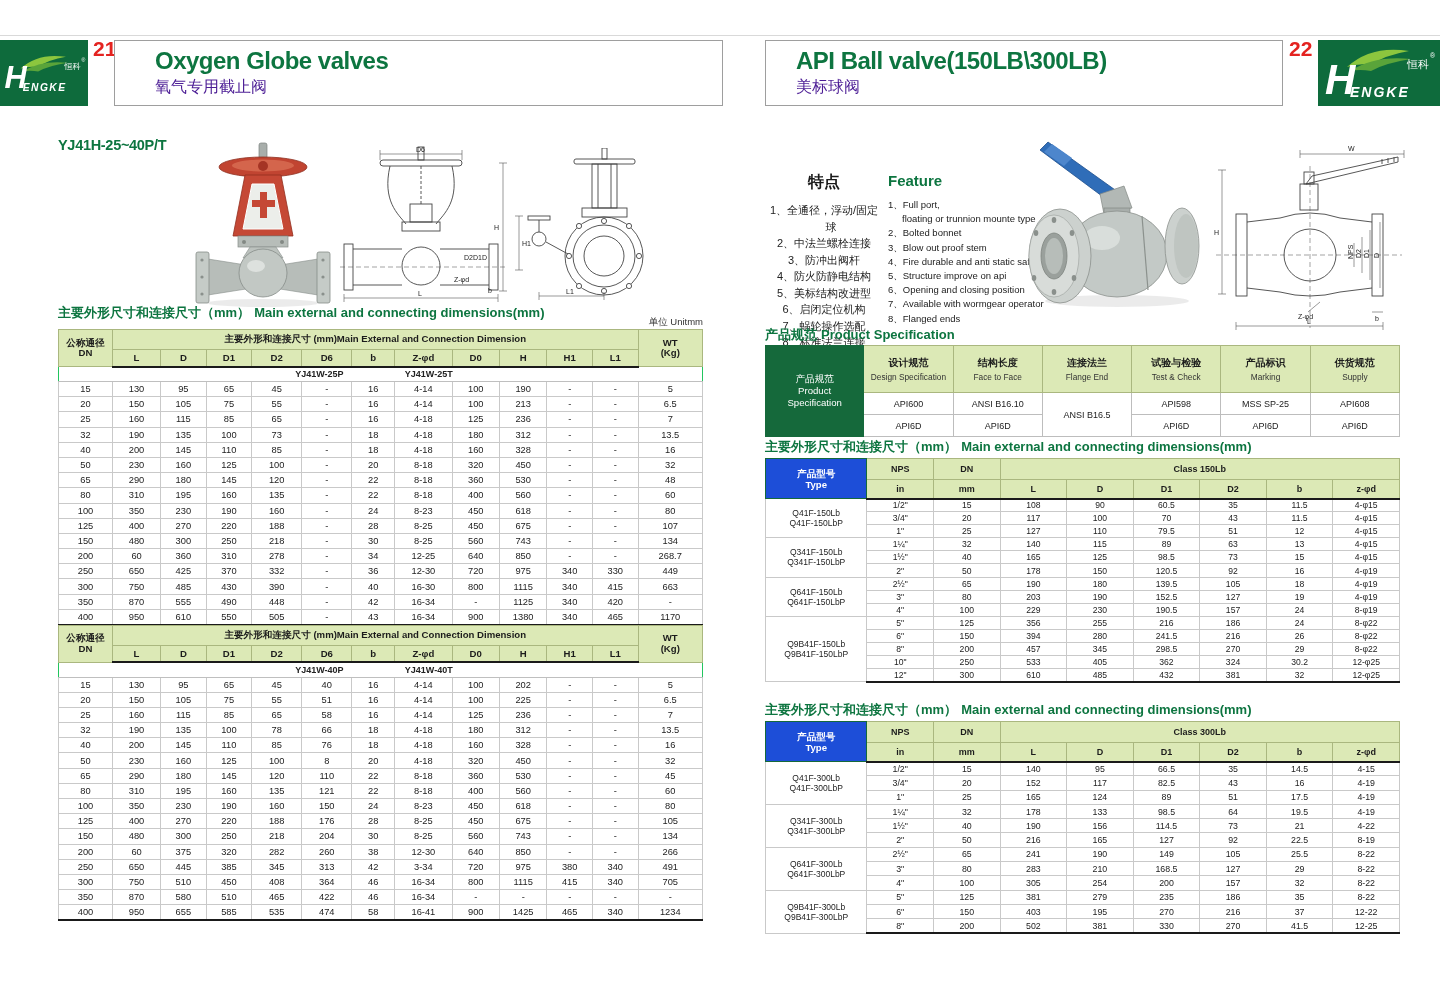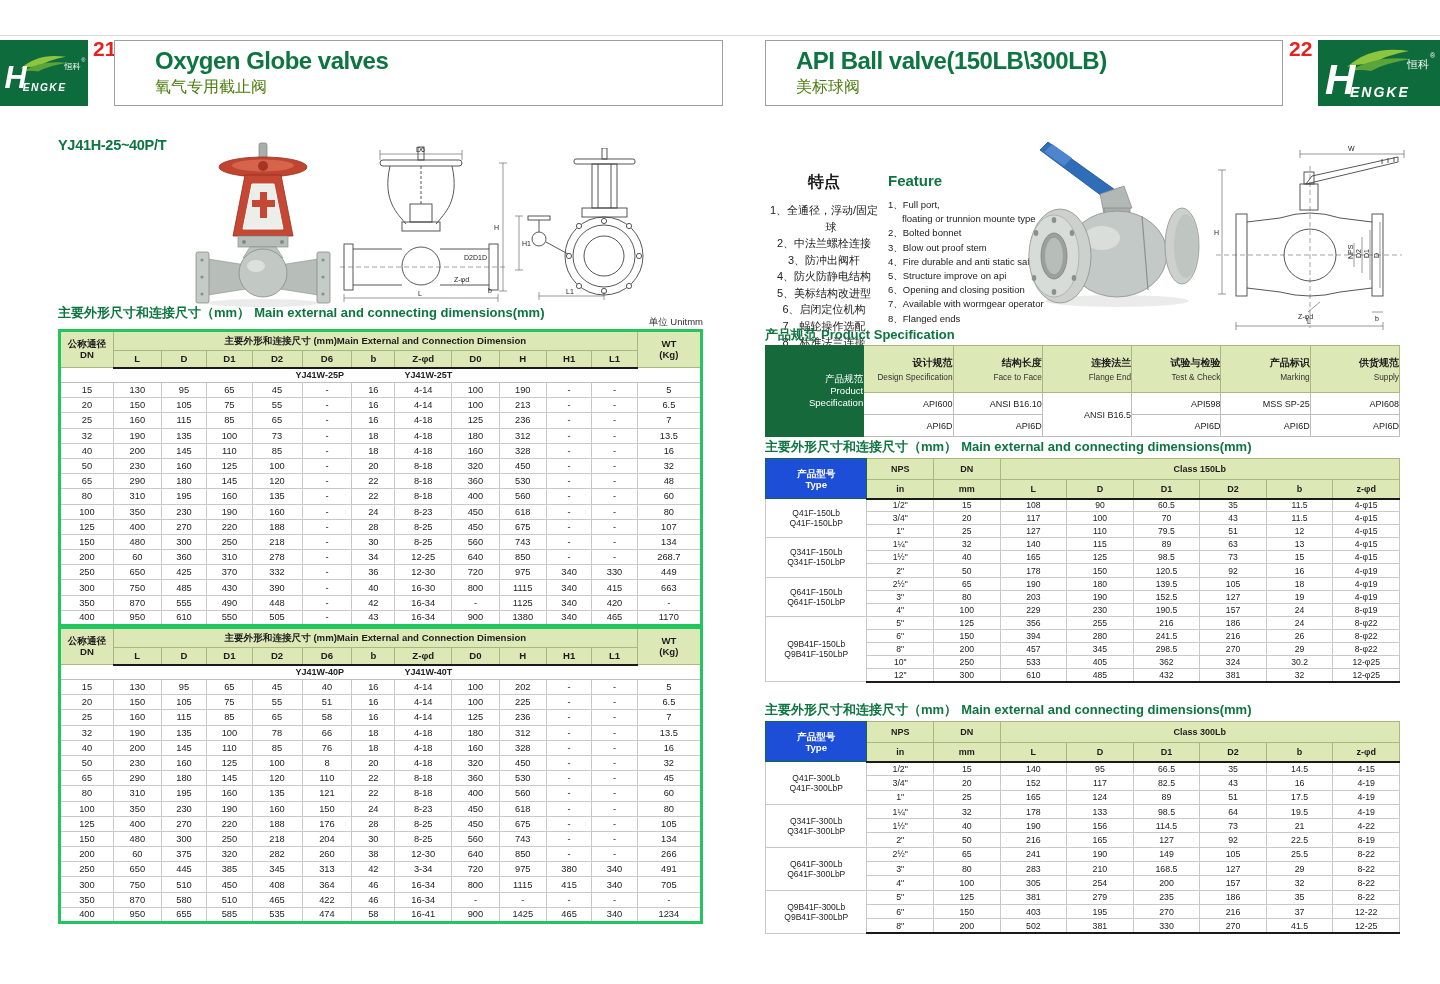--- a/index.html
+++ b/index.html
@@ -8,34 +8,34 @@
   .abs { position:absolute; }
 
   
   .top-rule { left:0; top:35px; width:1440px; height:1px; background:#d9d9d9; }
 
   
   .logo { background:#0e6b3c; overflow:hidden; }
   .pagenum { color:#e42320; font-size:21px; font-weight:bold; }
   .title-box { background:#fff; border:1px solid #9e9e9e; }
   .title-en { color:#0d7540; font-weight:bold; font-size:24px; letter-spacing:-0.5px; line-height:26px; }
-  .title-zh { color:#4d7c0f; font-size:16px; margin-top:3px; }
+  .title-zh { color:#4c1d95; font-size:16px; margin-top:3px; }
 
   .model-label { color:#0d7540; font-weight:bold; font-size:14.5px; letter-spacing:-0.3px; }
 
   .sec-title { font-size:13px; font-weight:bold; color:#0d7540; white-space:nowrap; }
   .sec-title .zh { margin-right:4px; }
   .unit { font-size:9.5px; color:#333; text-align:right; }
 
   
   table { border-collapse:collapse; table-layout:fixed; width:100%; }
   th, td { text-align:center; vertical-align:middle; overflow:hidden; }
 
   
-  .tleft { border:3px solid #22c55e; }
+  .tleft { border:1px solid #22c55e; }
   .tleft th { background:#dce9b6; border:1px solid #aab77f; font-weight:bold; color:#1c1c1c; }
   .tleft .h1 th { height:20px; font-size:9.6px; }
   .tleft .h1 .dn, .tleft .h1 .wt { white-space:pre-line; font-size:9.6px; line-height:10.5px; }
   .tleft .h2 th { height:17px; font-size:9.6px; border-bottom:2.5px solid #1a1a1a; }
   .tleft .mrow td { border:none; border-bottom:1px solid #bfbfbf; height:15px; position:relative; font-size:9px; font-weight:bold; color:#222; }
   .tleft .mrow .m1 { position:absolute; left:40.5%; top:50%; transform:translate(-50%,-50%); }
   .tleft .mrow .m2 { position:absolute; left:57.5%; top:50%; transform:translate(-50%,-50%); }
   .tleft .drow td { border:1px solid #c9c9c9; height:15.2px; font-size:9.3px; color:#222; }
   .tleft tbody tr:last-child td { border-bottom:2.5px solid #1a1a1a; }
 
@@ -45,21 +45,21 @@
   .tright th.corner { background:#1d4ed8; color:#fff; border:1px solid #15693b; white-space:pre-line; font-size:9.6px; line-height:11px; }
   .tright tr.sub th { border-bottom:2.5px solid #1a1a1a; height:19px; }
   .tright td { border:1px solid #c9c9c9; color:#222; }
   .t150 td { height:13.1px; font-size:8.6px; }
   .t300 td { height:14.3px; font-size:8.8px; }
   .tright td.type { font-size:8.5px; line-height:10px; color:#222; }
   .tright tbody tr:last-child td { border-bottom:2.5px solid #1a1a1a; }
 
   
   .tspec { border:1px solid #8a8a8a; }
-  .tspec td { border:1px solid #bdbdbd;text-align:right; }
+  .tspec td { border:1px solid #bdbdbd; }
   .tspec .corner { background:#15693b; color:#fff; white-space:pre-line; font-size:9.6px; line-height:12px; border:1px solid #15693b; }
   .tspec .sh td.hd { background:#dce9b6; height:47px; border:1px solid #aab77f; }
   .tspec .hd .zh { font-size:10px; font-weight:bold; color:#1c1c1c; }
   .tspec .hd .en { font-size:8.3px; color:#333; margin-top:2px; }
   .tspec .sd td { height:22px; font-size:9px; color:#222; background:#fff; }
 
   
   .feat-title-zh { font-size:16px; font-weight:bold; color:#1a1a1a; }
   .feat-title-en { font-size:15px; font-weight:bold; color:#0d7540; }
   ul.feat { list-style:none; margin-top:9px; }

